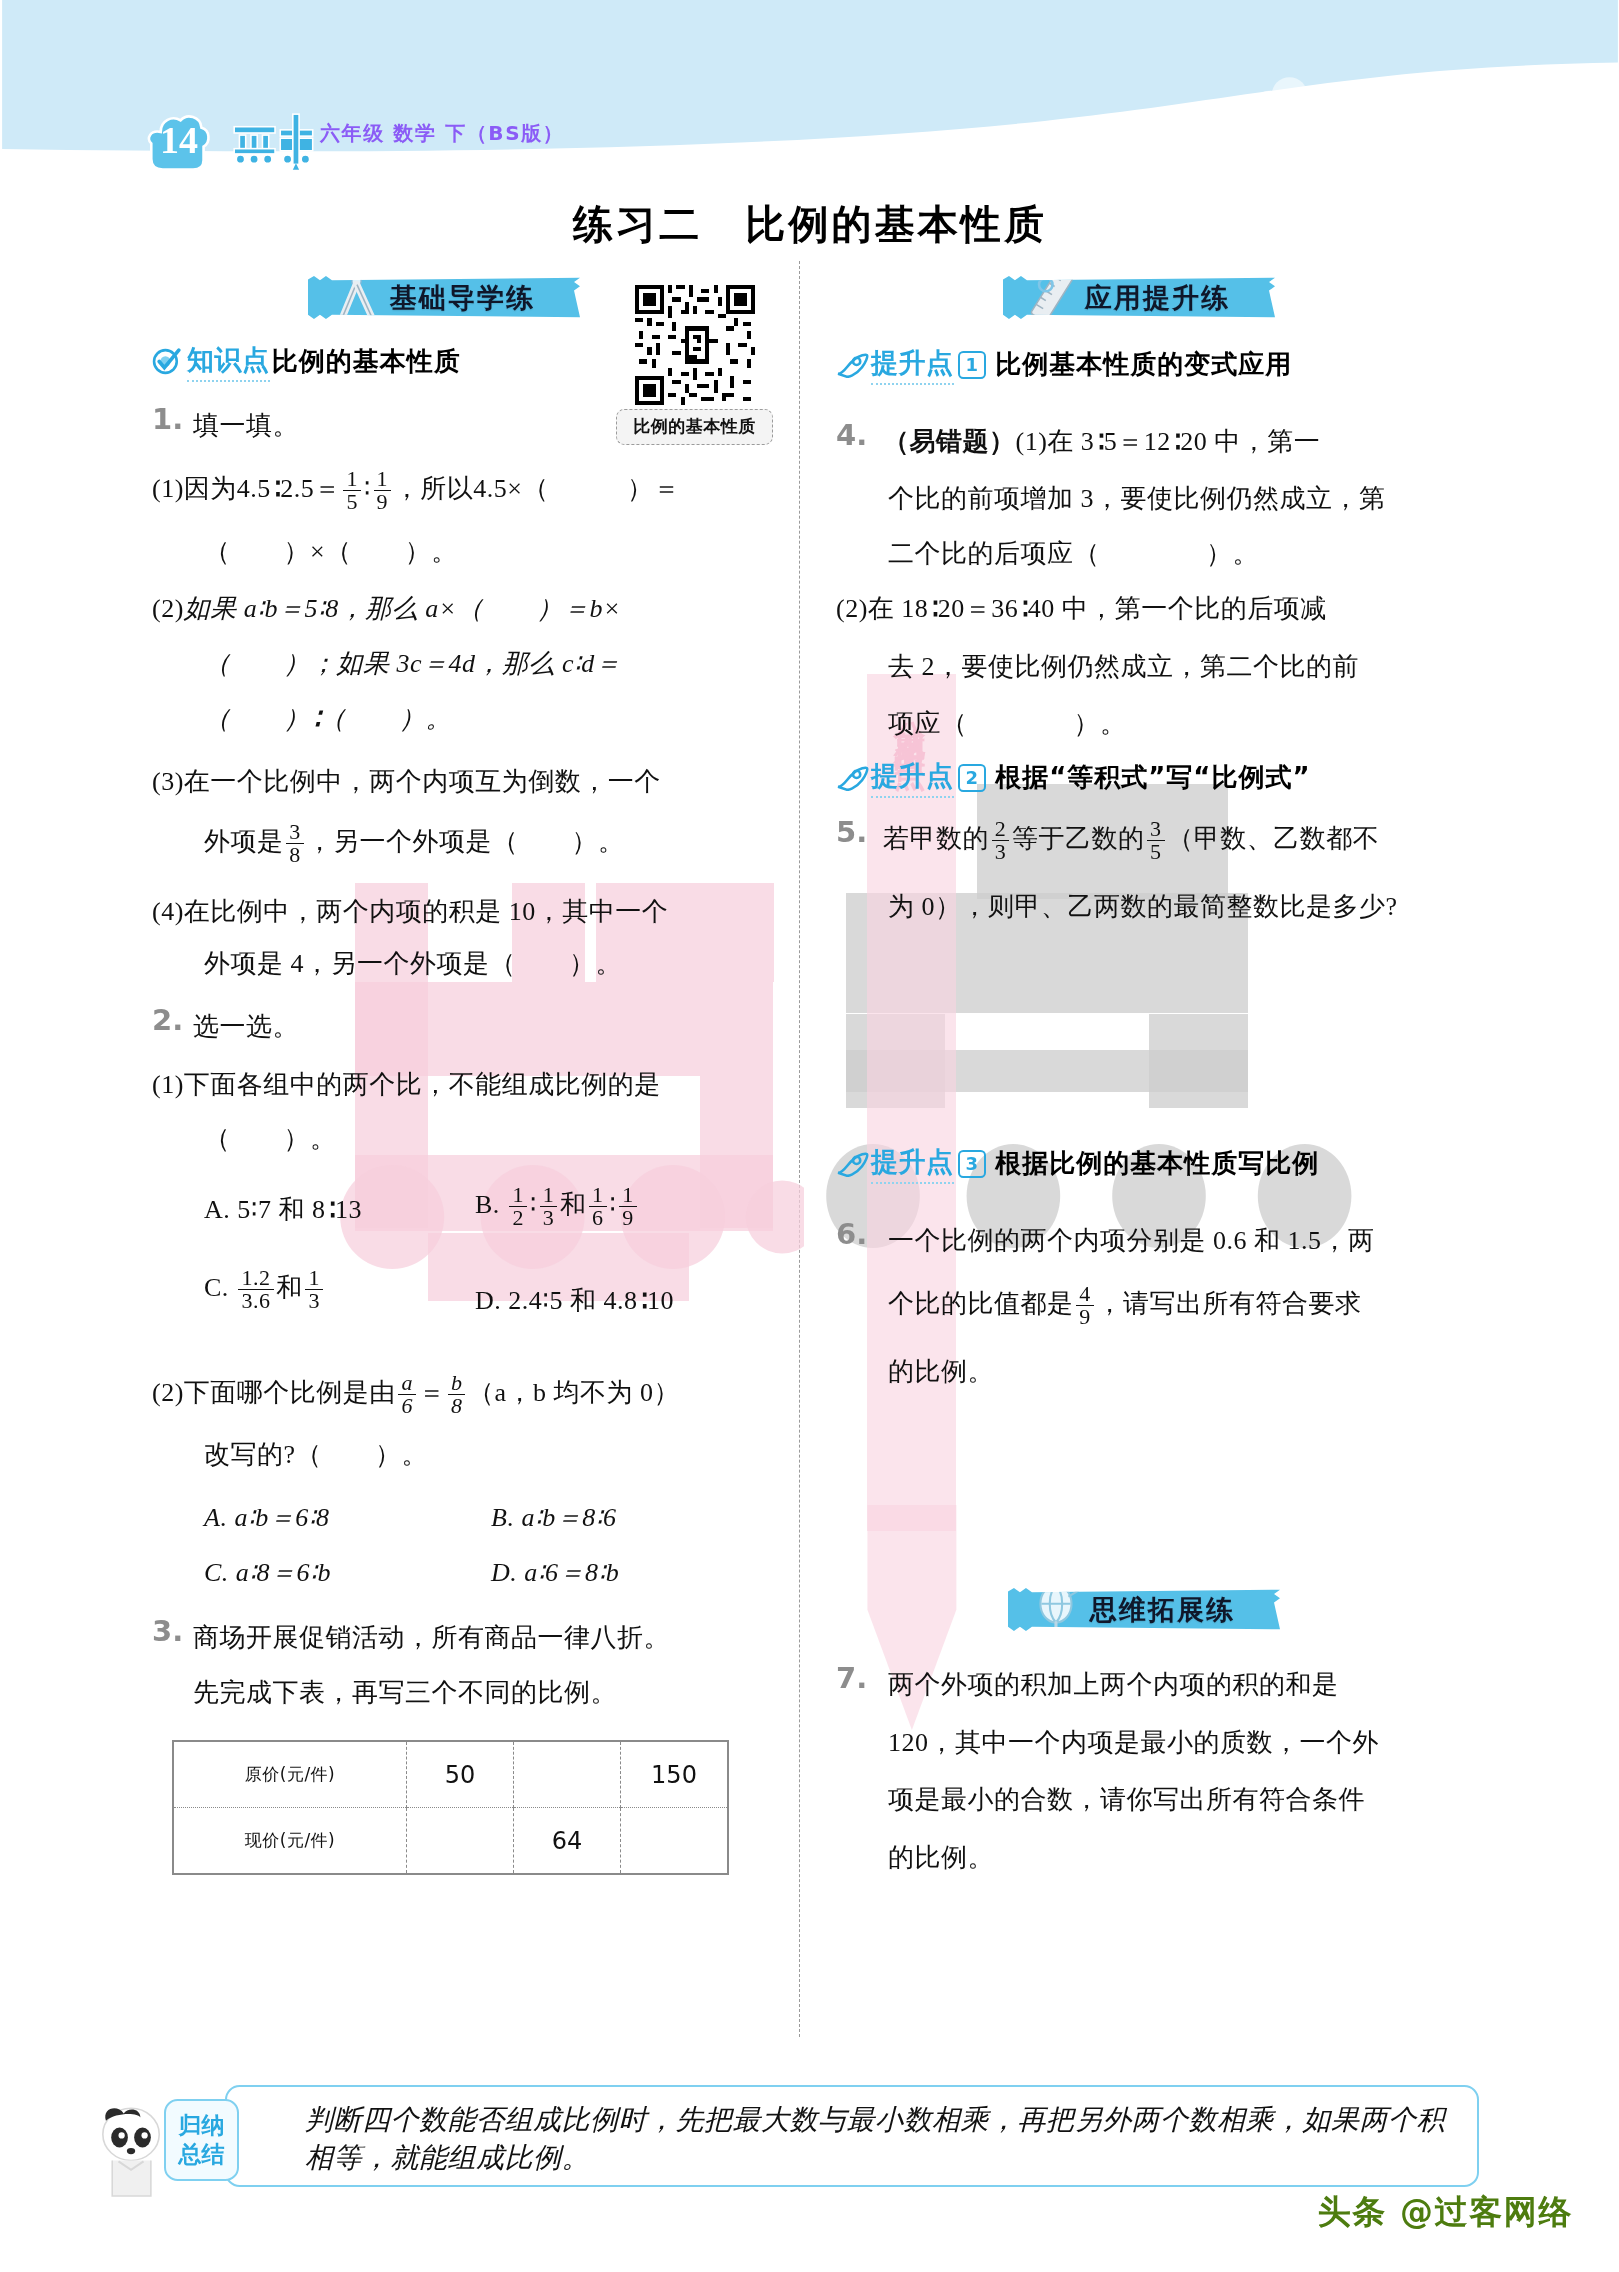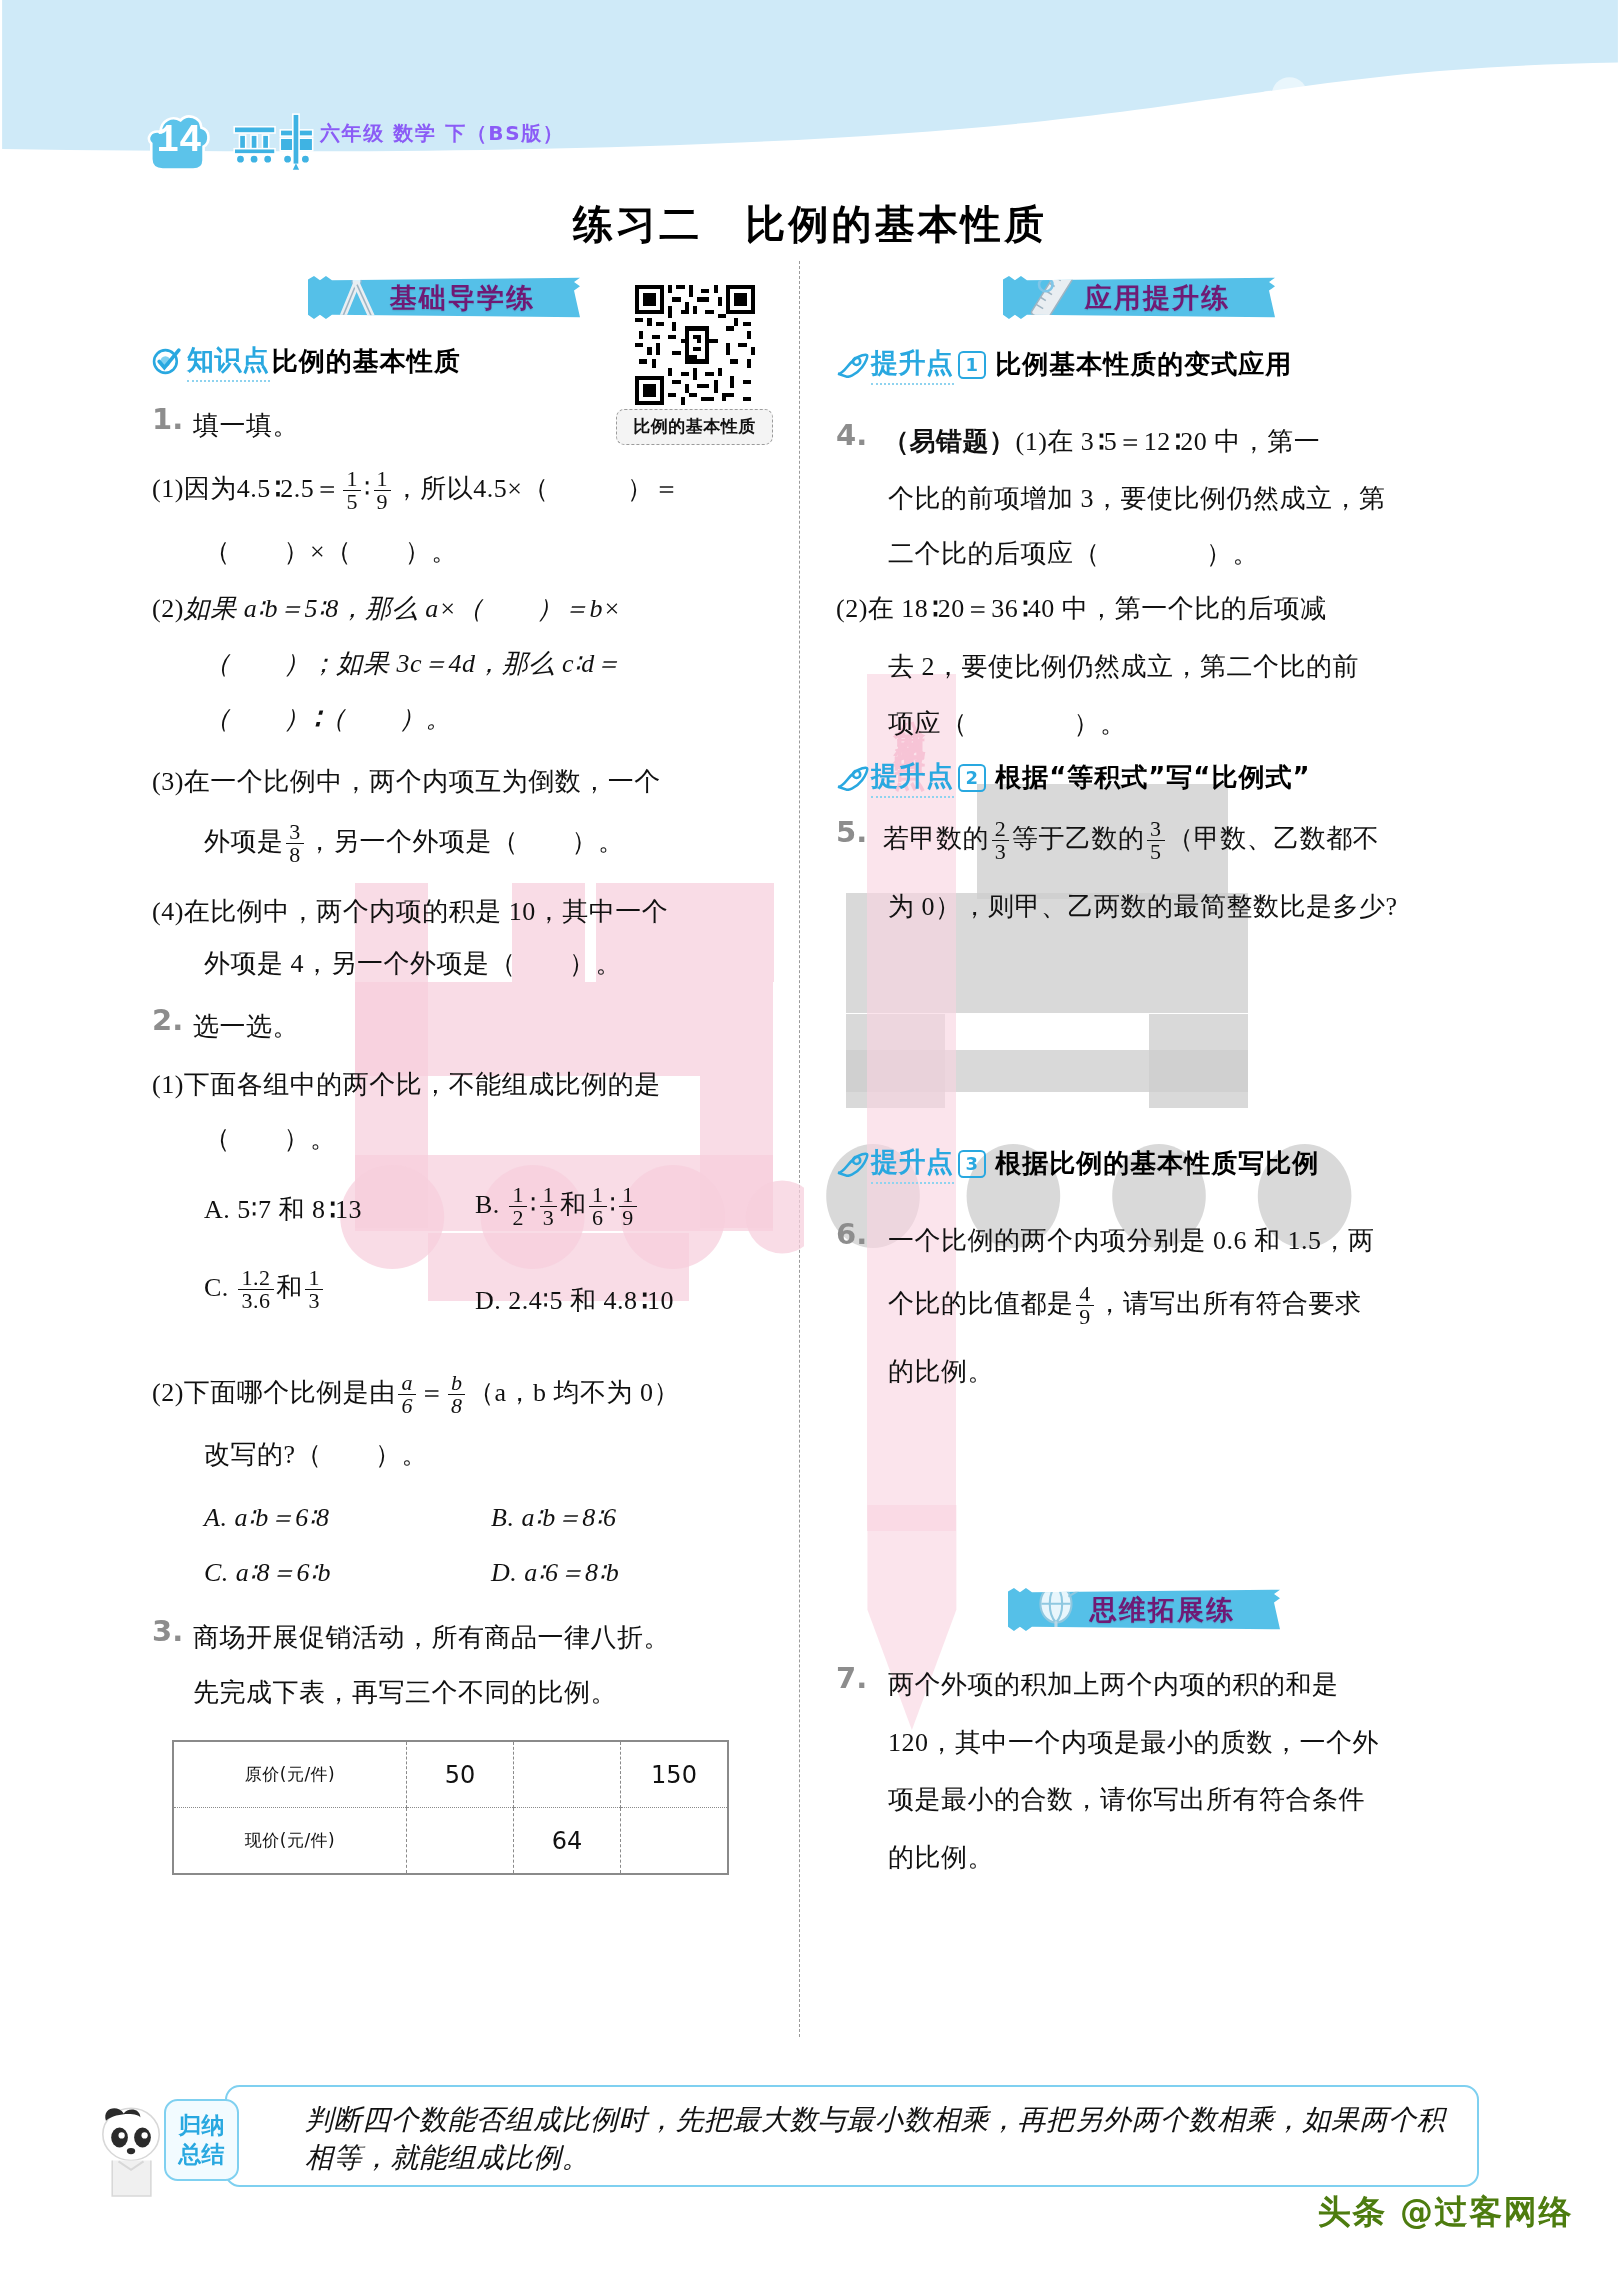--- a/index.html
+++ b/index.html
@@ -13,21 +13,21 @@
   
   .header-band{position:absolute;left:0;top:0;width:1620px;height:172px;overflow:hidden;}
   .header-band svg{display:block;}
   .page-badge{
     position:absolute;left:145px;top:111px;width:68px;height:62px;
   }
   .page-badge .cloud{position:absolute;inset:0;}
   .page-num{
     position:absolute;inset:0;display:flex;align-items:center;justify-content:center;
     color:#ffffff;font-size:38px;font-weight:bold;
-    font-family:Liberation Mono, monospace;
+    font-family:Liberation Serif, serif;
     padding-bottom:3.1px;box-sizing:border-box;
   }
   .brand-logo{
     position:absolute;left:230px;top:111px;width:89px;height:59px;
   }
   .header-title{
     position:absolute;left:320px;top:120px;
     font-size:20px;font-weight:bold;color:#8b5cf6;
     font-family:"DejaVu Sans","Liberation Sans",sans-serif;
     letter-spacing:1.6px;white-space:nowrap;
@@ -42,21 +42,21 @@
 
   
   .col-divider{
     position:absolute;left:799px;top:261px;width:0;height:1776px;
     border-left:1.6px dashed #9a9a9a;
   }
 
   
   .banner{
     position:absolute;height:43px;display:flex;align-items:center;justify-content:center;
-    background:#55c0e8;color:#701a75;font-size:27px;font-weight:bold;letter-spacing:2.1px;
+    background:#55c0e8;color:#0f172a;font-size:27px;font-weight:bold;letter-spacing:2.1px;
     font-family:"DejaVu Sans","Liberation Sans",sans-serif;
     clip-path:polygon(0 8%,2.2% 0,4.4% 10%,6.6% 0,8.8% 10%,100% 4%,97.8% 14%,100% 24%,
        97.8% 34%,100% 96%,8.8% 90%,6.6% 100%,4.4% 90%,2.2% 100%,0 90%);
     text-shadow:0 1px 1.6px rgba(0,0,0,.12);
     padding-left:37px;box-sizing:border-box;
   }
   .banner-icon{position:absolute;left:24px;top:-7.3px;width:50px;height:55px;}
 
   
   .pt-head{position:absolute;display:flex;align-items:center;white-space:nowrap;}

